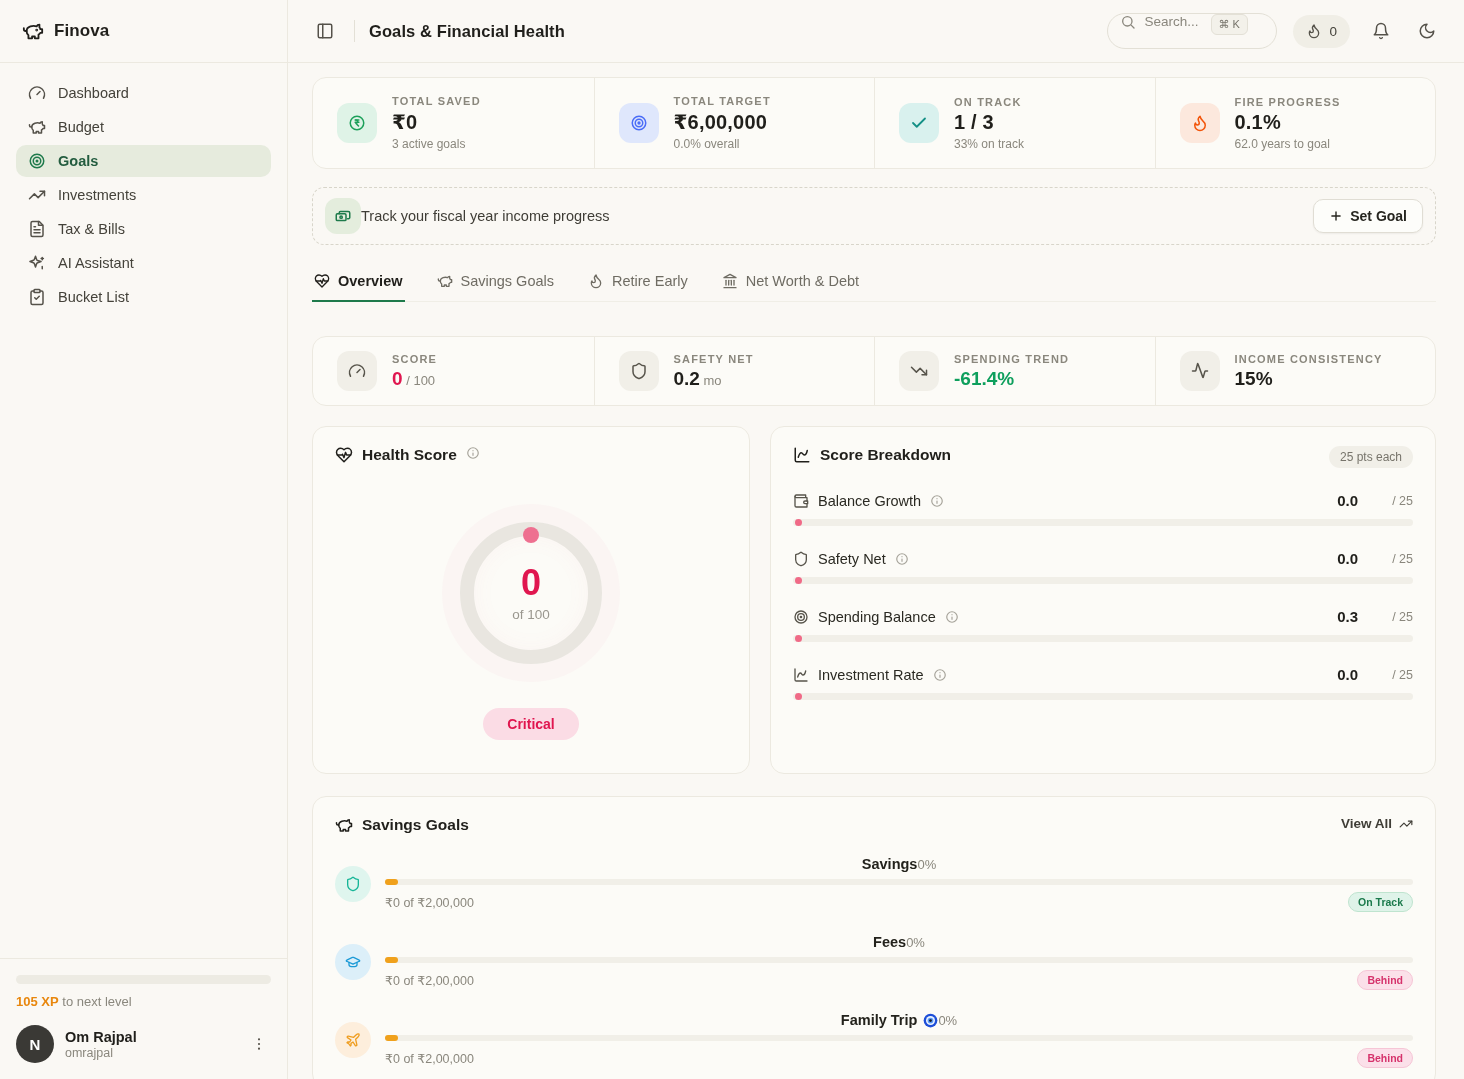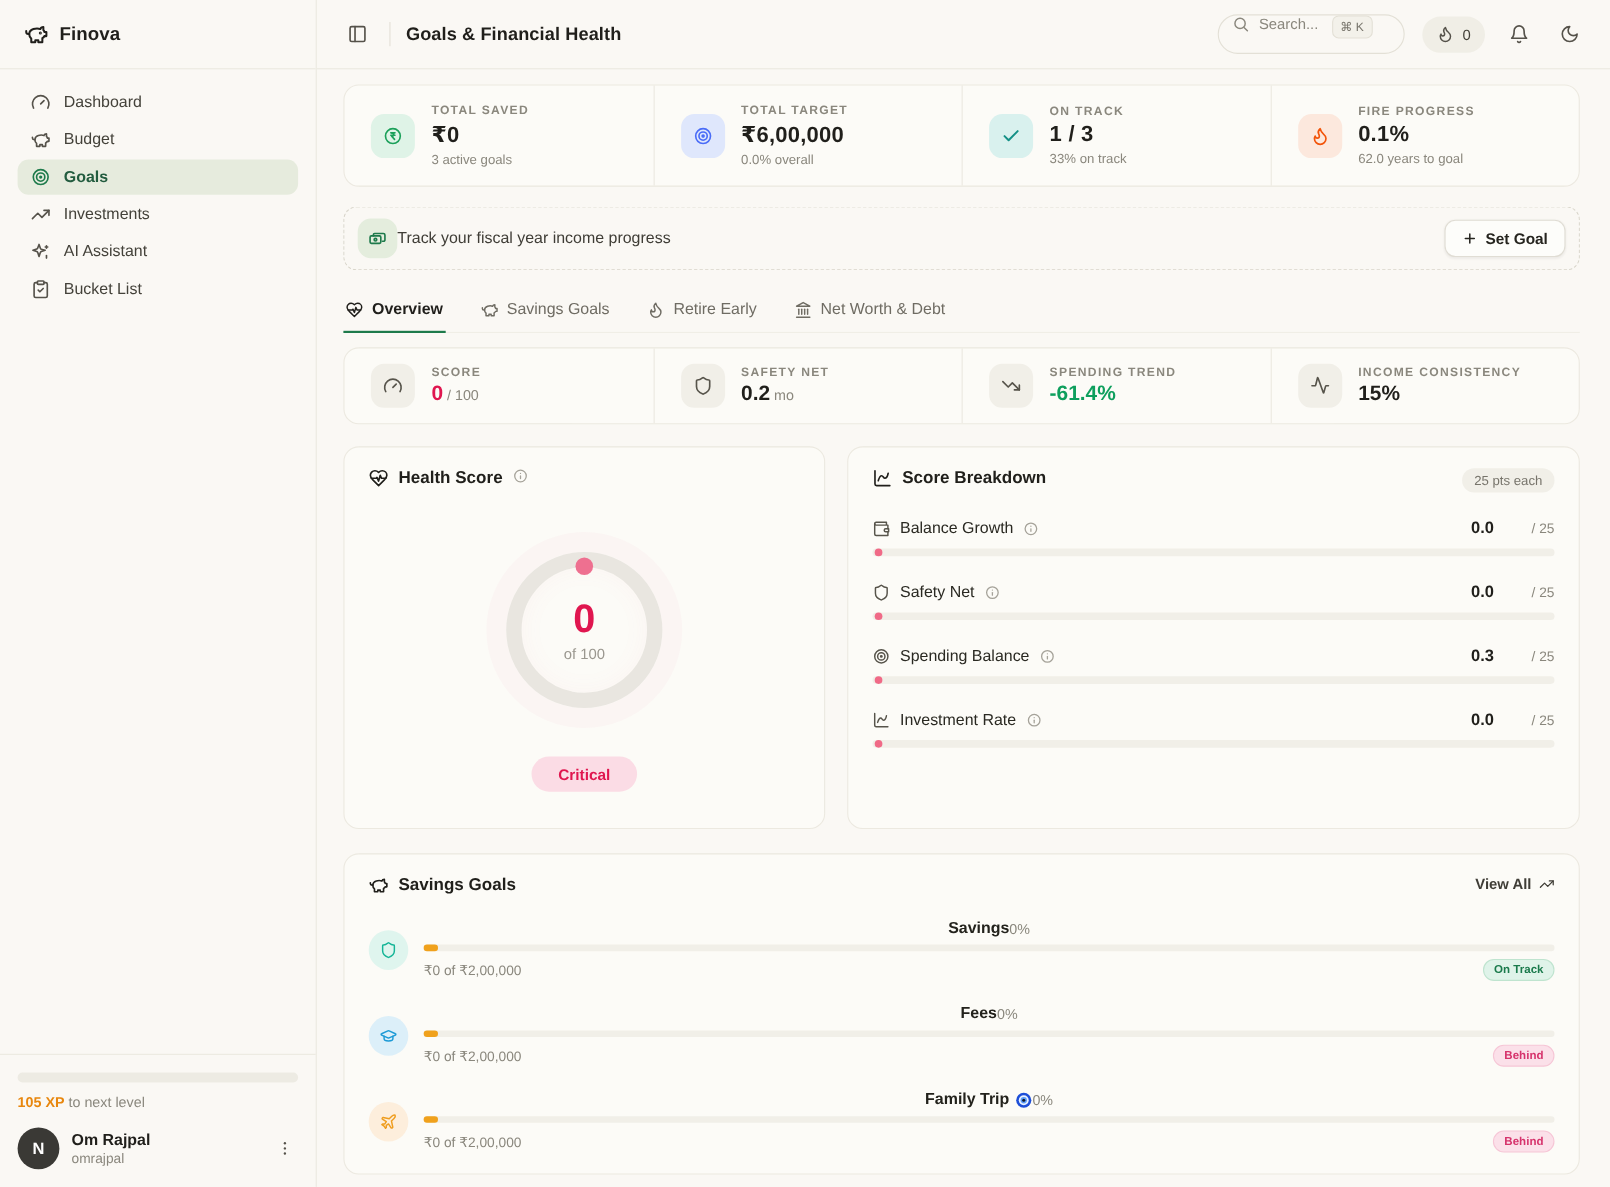--- a/index.html
+++ b/index.html
@@ -62,21 +62,21 @@
 
   .banner{margin-top:18px;border:1px dashed #D8D5CA;border-radius:12px;padding:10px 12px;display:flex;align-items:center;}
   .banner .sqicon{width:36px;height:36px;background:#E4EDDD;color:var(--green)}
   .banner .btxt{font-size:14.5px;color:#3F3D36}
   .setgoal{margin-left:auto;display:flex;align-items:center;gap:7px;background:#FDFDFA;border:1px solid #E0DDD4;border-radius:10px;padding:8px 15px;font-size:14px;font-weight:600;color:#26251F;cursor:pointer;box-shadow:0 1px 2px rgba(40,38,30,.06)}
 
   .tabs{margin-top:22px;display:flex;gap:30px;border-bottom:1px solid #F0EEE6}
   .tab{display:flex;align-items:center;gap:8px;font-size:14.5px;color:var(--mut2);padding:6px 2px 11px;cursor:pointer;border-bottom:2px solid transparent;margin-bottom:-1px}
   .tab.active{color:var(--ink);font-weight:600;border-bottom-color:var(--green)}
 
-  .metricrow{margin-top:13px}
+  .metricrow{margin-top:34px}
   .metricrow>.cell{padding:14px 24px}
   .micon{background:#F1EFE8;color:#57544B}
   .mval{font-size:19px;font-weight:700;margin-top:3px}
 
   .grid2{margin-top:20px;display:grid;grid-template-columns:438px 1fr;gap:20px}
   .card{background:var(--card);border:1px solid var(--border);border-radius:14px;padding:19px 22px}
   .cardhead{display:flex;align-items:flex-start;gap:9px}
   .cardtitle{font-size:15.5px;font-weight:700}
   .info{color:#A5A299;cursor:pointer;display:flex}
   .pill{margin-left:auto;background:#F1EFE8;color:#77746B;font-size:12px;border-radius:999px;padding:4px 11px}
@@ -169,20 +169,32 @@
           <svg viewBox="0 0 24 24" fill="none" stroke="currentColor" stroke-width="2" stroke-linecap="round" stroke-linejoin="round">
             <path d="m22 7-8.5 8.5-5-5L2 17"></path>
             <path d="M16 7h6v6"></path>
           </svg>
         </span>
       <span>Investments</span>
     </div>
     <div class="navitem">
       <span class="ic">
           <svg viewBox="0 0 24 24" fill="none" stroke="currentColor" stroke-width="2" stroke-linecap="round" stroke-linejoin="round">
+            <path d="M15 2H6a2 2 0 0 0-2 2v16a2 2 0 0 0 2 2h12a2 2 0 0 0 2-2V7Z"></path>
+            <path d="M14 2v5h5"></path>
+            <path d="M10 9H8"></path>
+            <path d="M16 13H8"></path>
+            <path d="M16 17H8"></path>
+          </svg>
+        </span>
+      <span>Tax &amp; Bills</span>
+    </div>
+    <div class="navitem">
+      <span class="ic">
+          <svg viewBox="0 0 24 24" fill="none" stroke="currentColor" stroke-width="2" stroke-linecap="round" stroke-linejoin="round">
             <path d="M10 3l1.6 4.6a2 2 0 0 0 1.2 1.2L17.4 10l-4.6 1.6a2 2 0 0 0-1.2 1.2L10 17.4l-1.6-4.6a2 2 0 0 0-1.2-1.2L2.6 10l4.6-1.6a2 2 0 0 0 1.2-1.2Z"></path>
             <path d="M19 4.5v3"></path>
             <path d="M17.5 6h3"></path>
             <path d="M19 16.5v3"></path>
           </svg>
         </span>
       <span>AI Assistant</span>
     </div>
     <div class="navitem">
       <span class="ic">

